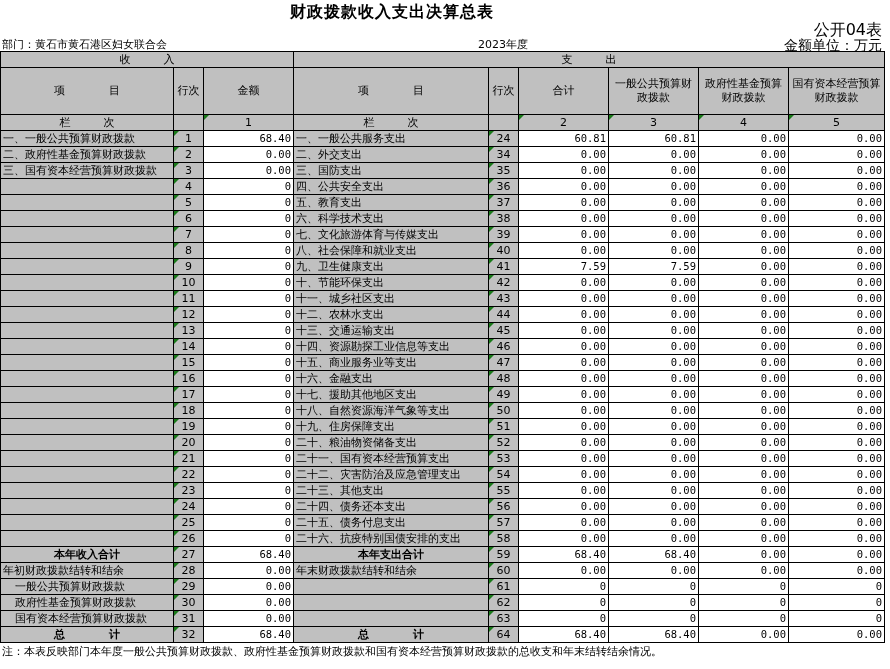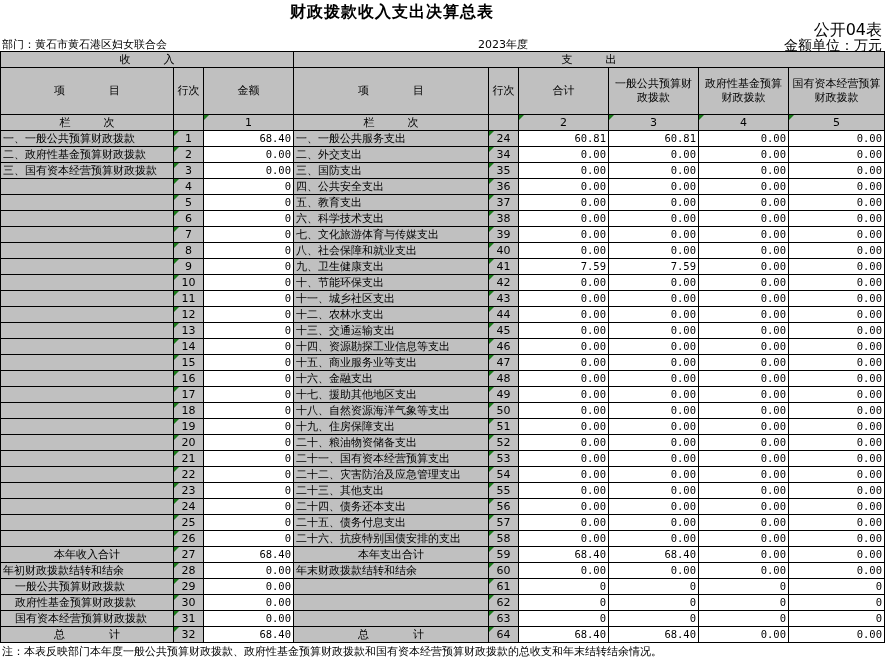--- a/index.html
+++ b/index.html
@@ -12,21 +12,21 @@
   .year { position:absolute; left:478px; top:37px; font-size:11px; }
   .unit { position:absolute; right:8px; top:37px; font-size:14px; }
   table { position:absolute; left:0; top:51px; border-collapse:collapse; table-layout:fixed; width:884px; }
   td { border:1px solid #000; padding:0 2px; height:15px; line-height:15px; font-size:11px;
        white-space:nowrap; overflow:hidden; position:relative; }
   .g { background:#c0c0c0; }
   .w { background:#ffffff; }
   .c { text-align:center; }
   .r { text-align:right; font-family:"DejaVu Sans Mono", monospace; font-size:10.5px; }
   .l { text-align:left; }
-  .b { font-weight:normal; }
+  .b { font-weight:bold; }
   .hdr1 td { height:15px; }
   .hdr2 td { height:46px; line-height:14px; white-space:normal; }
   .tri::before { content:""; position:absolute; left:0; top:0; width:0; height:0;
                  border-top:5px solid #1a7a1a; border-right:5px solid transparent; }
   .ind { padding-left:14px; }
   .note { position:absolute; left:2px; top:644px; font-size:11px; }
 </style>
 </head>
 <body>
 

